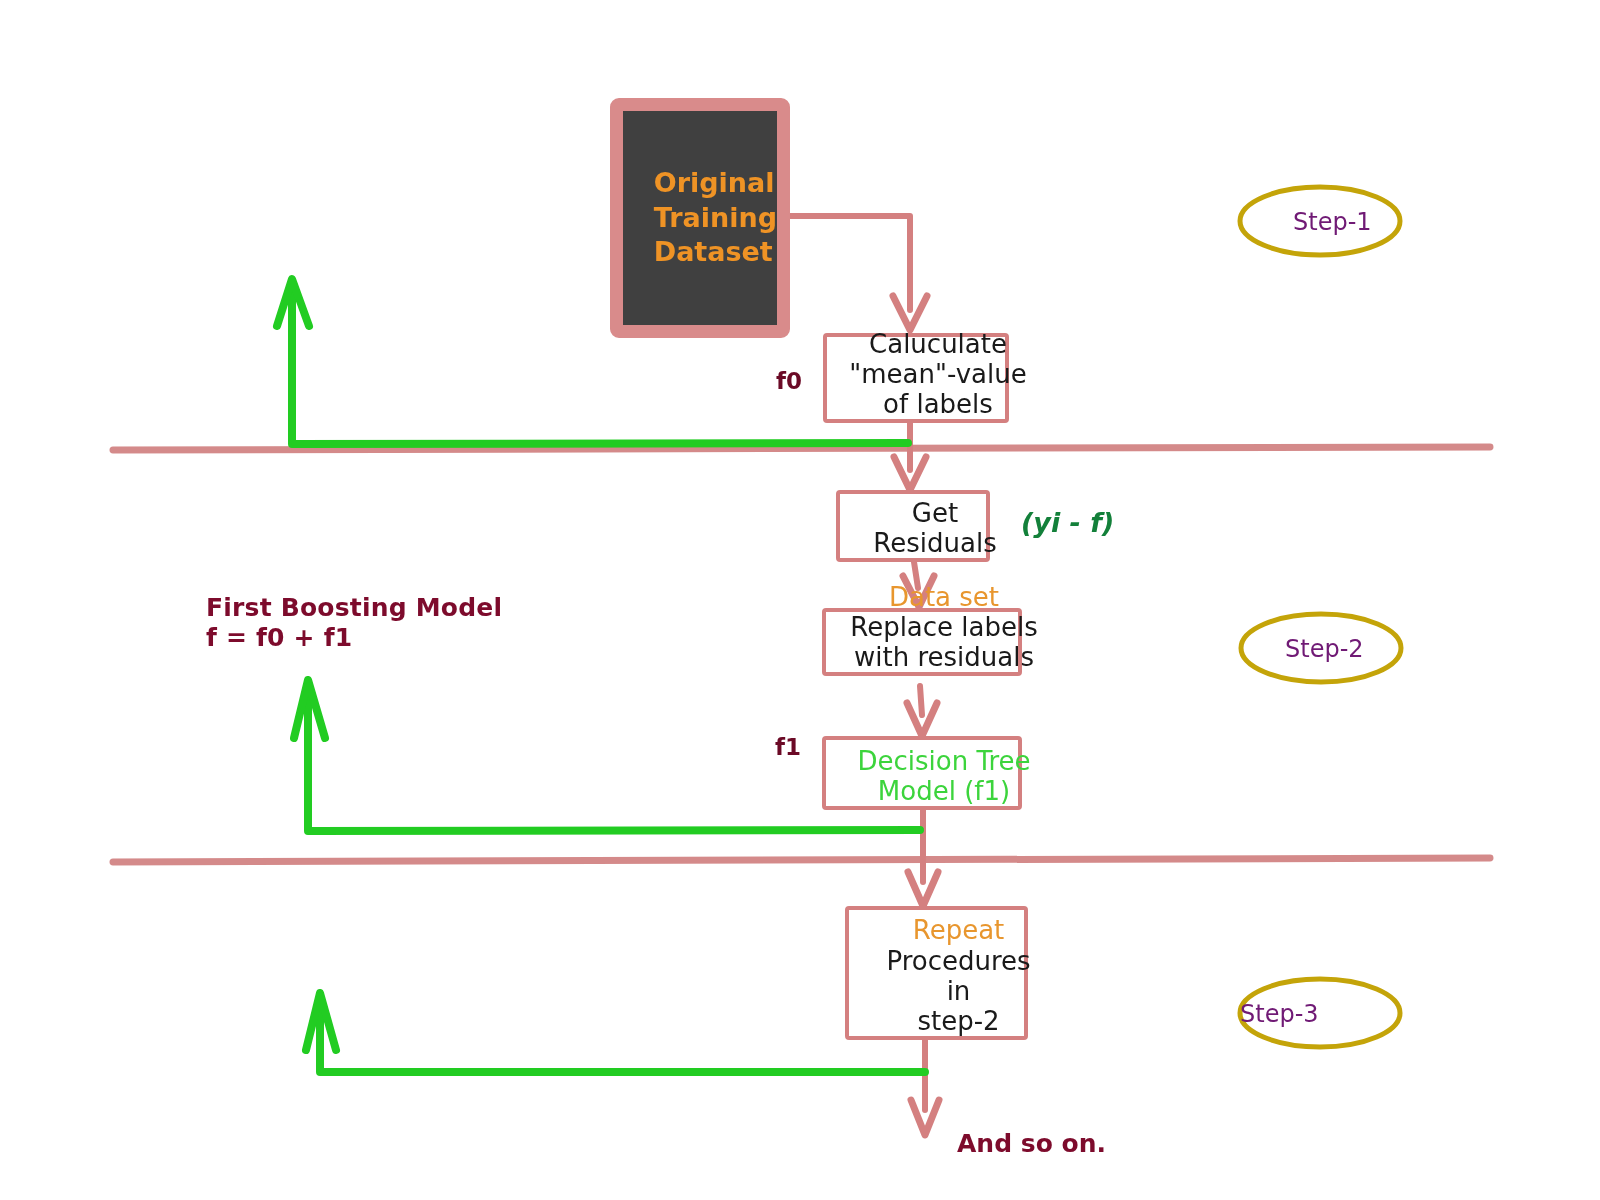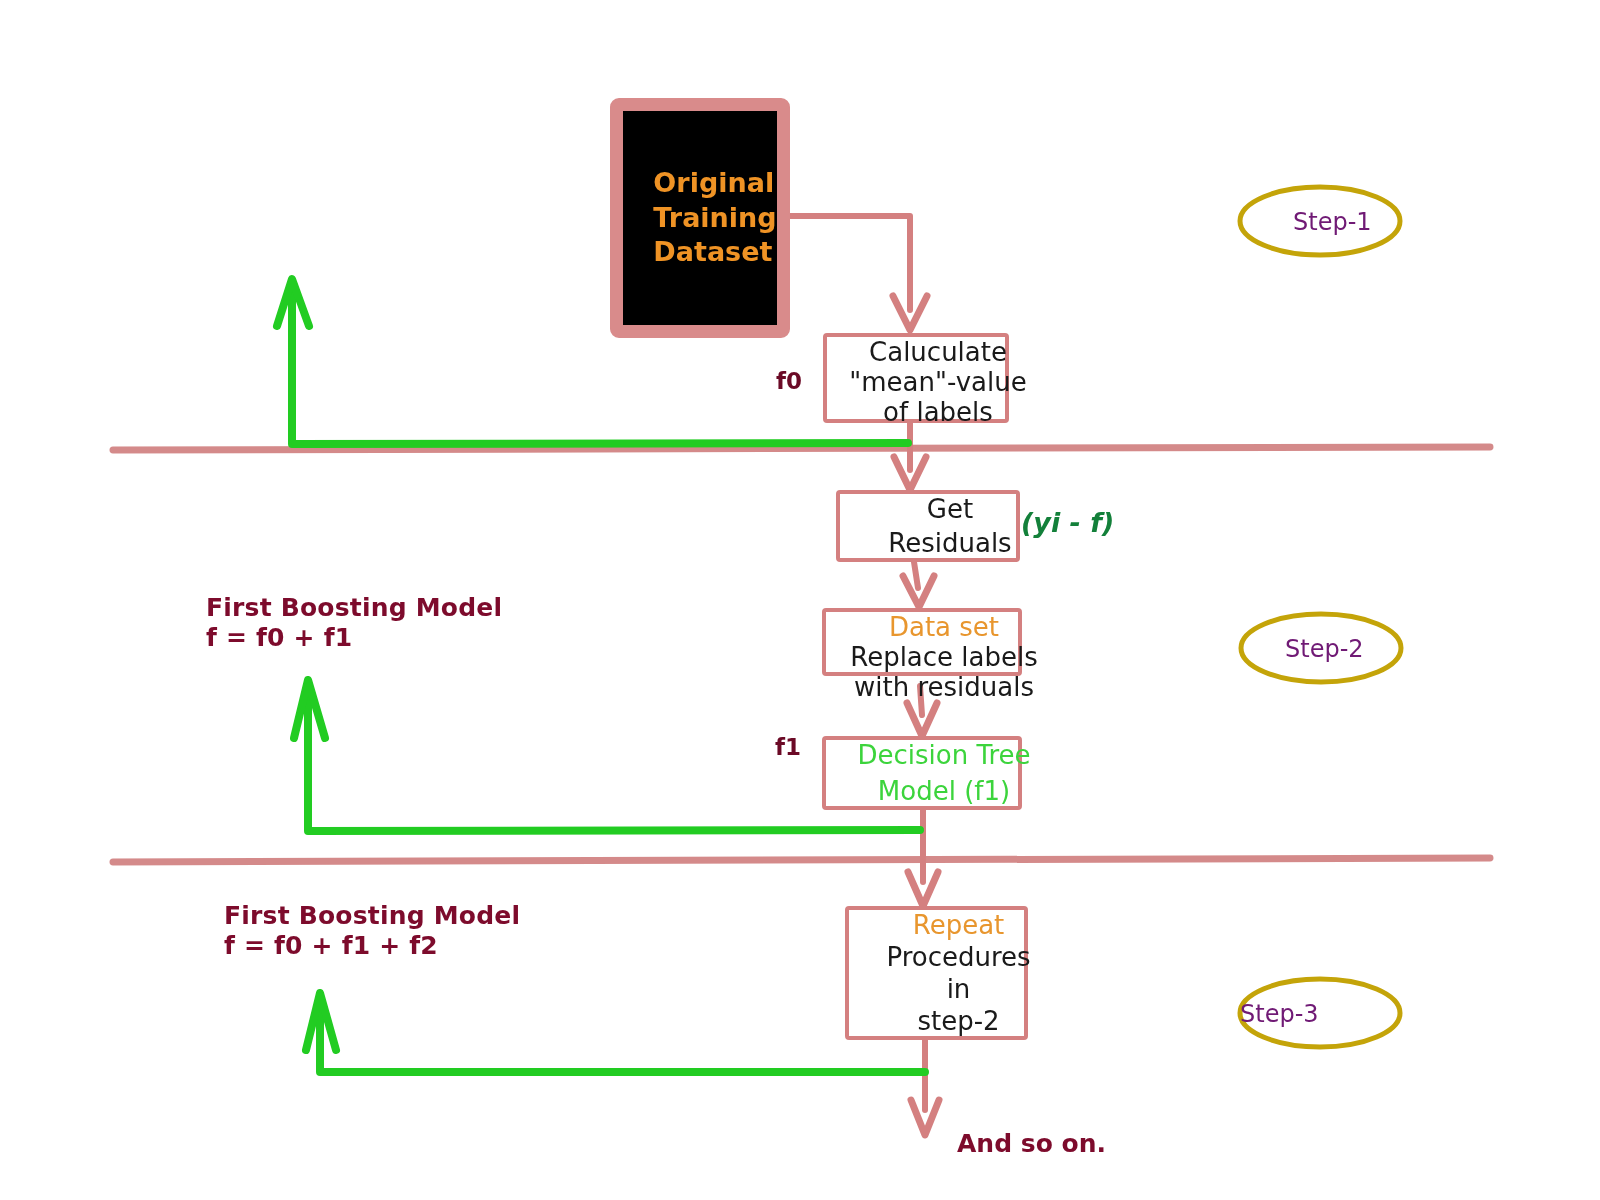--- a/index.html
+++ b/index.html
@@ -57,21 +57,21 @@
   }
 
   
   .box {
     position: absolute;
     box-sizing: border-box;
     background: #ffffff;
     display: flex;
     flex-direction: column;
     align-items: center;
-    justify-content: space-between;
+    justify-content: flex-end;
     text-align: center;
     padding-left: 44px;
   }
   .box-line {
     color: #1a1a1a;
     font-size: 26px;
     line-height: 1.16;
     white-space: pre;
   }
   .box-line.orange {
@@ -80,24 +80,24 @@
   .box-line.green {
     color: #3cd43c;
   }
 
   
   .dataset-box {
     position: absolute;
     box-sizing: border-box;
     border: 13px solid #d98b8b;
     border-radius: 9px;
-    background: #000000;
+    background: #404040;
     display: flex;
     align-items: center;
-    justify-content: center;
+    justify-content: flex-end;
   }
   .dataset-text {
     color: #ef9325;
     font-weight: bold;
     font-size: 27px;
     line-height: 1.28;
     white-space: pre;
     padding-left: 30px;
   }
 
@@ -161,21 +161,21 @@
 <span>Training</span>
 <span>Dataset</span></div>
   </div>
 
   <div class="box proc-box" style="left:823px; top:333px; width:186px; height:90px;">
     <div class="box-line">Caluculate</div>
     <div class="box-line">"mean"-value</div>
     <div class="box-line">of labels</div>
   </div>
 
-  <div class="box proc-box" style="left:836px; top:490px; width:184px; height:72px;">
+  <div class="box proc-box" style="left:836px; top:490px; width:154px; height:72px;">
     <div class="box-line">Get</div>
     <div class="box-line">Residuals</div>
   </div>
 
   <div class="box proc-box" style="left:822px; top:608px; width:200px; height:68px;">
     <div class="box-line orange">Data set</div>
     <div class="box-line">Replace labels</div>
     <div class="box-line">with residuals</div>
   </div>
 
@@ -188,22 +188,20 @@
     <div class="box-line orange">Repeat</div>
     <div class="box-line">Procedures</div>
     <div class="box-line">in</div>
     <div class="box-line">step-2</div>
   </div>
 
 
   <div class="txt label-maroon" style="left:206px; top:593px;"><span>First Boosting Model</span>
 <span>f = f0 + f1</span></div>
 
-  <div class="txt label-maroon" style="left:224px; top:901px;"><span>First Boosting Model</span>
-<span>f = f0 + f1 + f2</span></div>
 
   <div class="txt label-maroon-sm" style="left:776px; top:368px;">f0</div>
 
   <div class="txt label-maroon-sm" style="left:775px; top:734px;">f1</div>
 
   <div class="txt formula-green" style="left:1021px; top:507px;">(yi - f)</div>
 
   <div class="txt label-andsoon" style="left:957px; top:1118px;margin-top:11px;">And so on.</div>
 
   <div class="txt step-text" style="left:1293px; top:208px;">Step-1</div>

